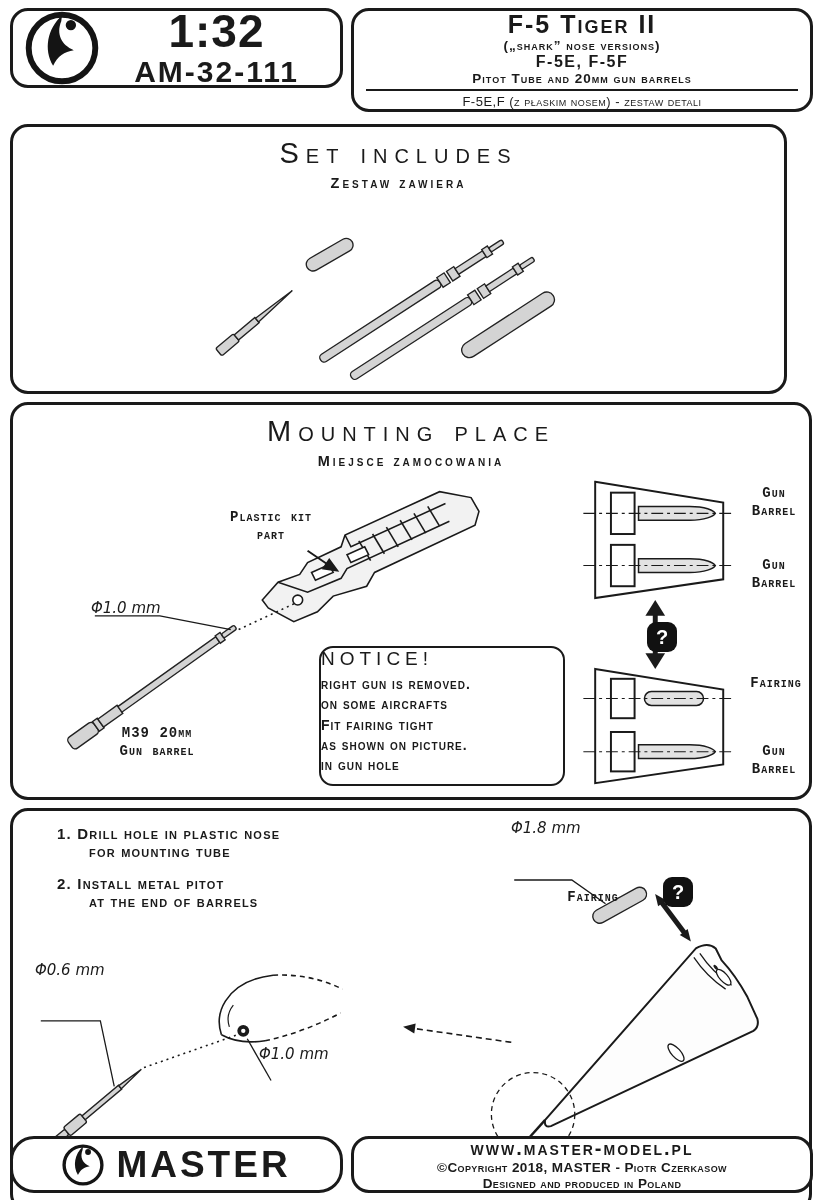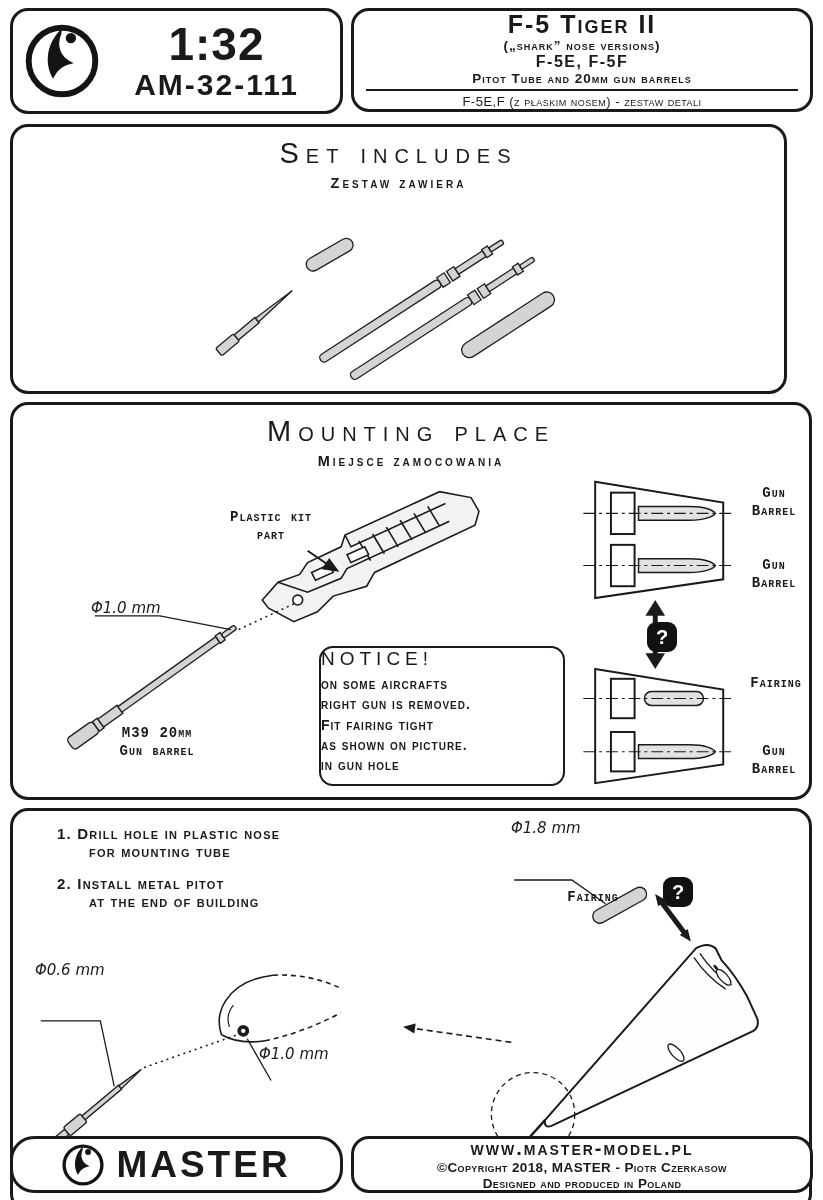--- a/index.html
+++ b/index.html
@@ -5,21 +5,21 @@
   * { margin:0; padding:0; box-sizing:border-box; }
   html,body { background:#ffffff; }
   .page {
     position:relative; width:823px; height:1200px; background:#fff;
     color:#1a1a1a; font-family:"Liberation Sans", sans-serif; overflow:hidden;
   }
   .box { position:absolute; border:3px solid #1a1a1a; border-radius:18px; background:#fff; }
   .sc { font-variant:small-caps; }
 
   
-  .brand-box { left:10px; top:8px; width:333px; height:106px; display:flex; align-items:center; }
+  .brand-box { left:10px; top:8px; width:333px; height:80px; display:flex; align-items:center; }
   .logo-wrap { width:74px; height:74px; margin-left:12px; flex:none; }
   .brand-text { flex:1; text-align:center; padding-right:6px; }
   .brand-scale { font-size:46px; font-weight:bold; letter-spacing:1px; line-height:1; }
   .brand-series { font-size:16.5px; font-weight:bold; letter-spacing:.5px; margin-top:2px; }
   .brand-code { font-size:30px; font-weight:bold; letter-spacing:2px; margin-top:1px; }
 
   .title-box { left:351px; top:8px; width:462px; height:104px; display:flex; flex-direction:column;
     justify-content:center; align-items:center; text-align:center; padding:4px 12px; }
   .tb-name { font-size:25px; font-weight:bold; letter-spacing:2px; line-height:1.05; }
   .tb-versions { font-size:13.5px; font-weight:bold; letter-spacing:1px; }
@@ -198,22 +198,22 @@
       <div>part</div>
     </div>
     <div class="dim" style="left:78px; top:194px;">Φ1.0 mm</div>
     <div class="lbl" style="left:70px; top:320px; width:148px;">
       <div>M39 20mm</div>
       <div>Gun barrel</div>
     </div>
 
     <div class="notice">
       <div class="notice-title">NOTICE!</div>
+      <div class="notice-line">right gun is removed.</div>
       <div class="notice-line">on some aircrafts</div>
-      <div class="notice-line">right gun is removed.</div>
       <div class="notice-line">Fit fairing tight</div>
       <div class="notice-line">as shown on picture.</div>
       <div class="notice-line">in gun hole</div>
     </div>
 
     <div class="lbl" style="left:728px; top:80px; width:66px;">Gun Barrel</div>
     <div class="lbl" style="left:728px; top:152px; width:66px;">Gun Barrel</div>
     <div class="lbl" style="left:728px; top:270px; width:70px;">Fairing</div>
     <div class="lbl" style="left:728px; top:338px; width:66px;">Gun Barrel</div>
 
@@ -271,21 +271,21 @@
       <line x1="132" y1="219" x2="226" y2="186" stroke="#1a1a1a" stroke-width="1.6" stroke-dasharray="2 4"></line>
 
       <polyline points="28,172 88,172 102,238" fill="none" stroke="#1a1a1a" stroke-width="1.3"></polyline>
 
       <line x1="260" y1="232" x2="236" y2="190" stroke="#1a1a1a" stroke-width="1.3"></line>
     </svg>
 
     <div class="step" style="left:44px; top:14px;">1. Drill hole in plastic nose</div>
     <div class="step" style="left:76px; top:32px;">for mounting tube</div>
     <div class="step" style="left:44px; top:64px;">2. Install metal pitot</div>
-    <div class="step" style="left:76px; top:82px;">at the end of building</div>
+    <div class="step" style="left:76px; top:82px;">at the end of barrels</div>
 
     <div class="dim" style="left:498px; top:8px;">Φ1.8 mm</div>
     <div class="lbl" style="left:540px; top:78px; width:80px;">Fairing</div>
     <div class="q-badge" style="left:650px; top:66px;">?</div>
     <div class="dim" style="left:22px; top:150px;">Φ0.6 mm</div>
     <div class="dim" style="left:246px; top:234px;">Φ1.0 mm</div>
   </div>
 
   <div class="box footer-brand">
     <div class="footer-logo">

